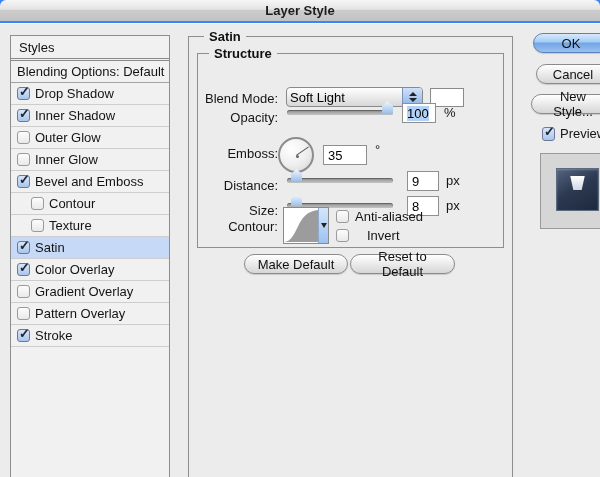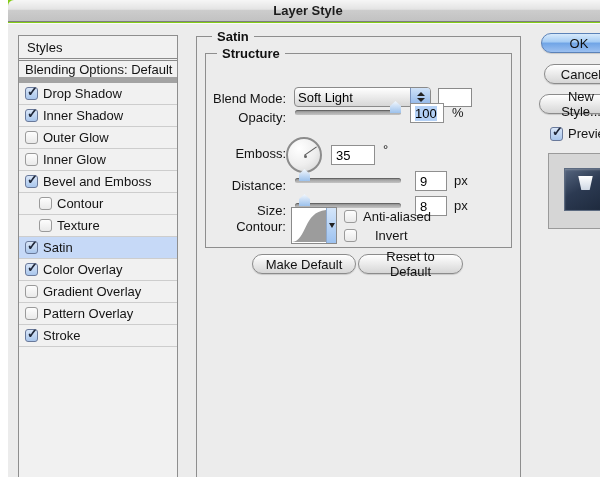--- a/index.html
+++ b/index.html
@@ -1,37 +1,37 @@
 <!DOCTYPE html>
 <html><head>
 <meta charset="utf-8">
 <style>
   * { margin:0; padding:0; box-sizing:border-box; }
   html,body { width:600px; height:477px; overflow:hidden; background:#fff;
     font-family:"Liberation Sans", sans-serif; }
-  .window { position:absolute; inset:0; background:#84cc16;margin-left:8px; }
+  .window { position:absolute; inset:0; background:#3b82f6; }
 
   
   .titlebar { position:absolute; left:0; top:0; width:600px; height:22px;
     background:linear-gradient(180deg,#f6f6f6 0%,#e3e3e3 45%,#cdcdcd 46%,#c2c2c2 100%);
     border-bottom:1px solid #7d7d7d; border-radius:6px 6px 0 0;
     display:flex; align-items:center; justify-content:center; }
   .titlebar-text { font-size:13px; font-weight:bold; color:#1c1c1c; }
   .content { position:absolute; left:0; top:23px; width:600px; height:454px;
     background:#ececec; box-shadow:inset 0 1px 0 #f9f9f9; }
 
   
   .sidebar { position:absolute; left:10px; top:12px; width:160px; height:460px;
     background:#f1f1f1; border:1px solid #8e8e8e; }
   .sidebar-header { height:23px; display:flex; align-items:center; padding-left:8px;
     font-size:13px; color:#111; border-bottom:1px solid #8a8a8a; }
   .sidebar-header-line { height:1px; background:#8a8a8a; margin-top:1px; }
   .srow { position:relative; height:22px; display:flex; align-items:center;
     border-bottom:1px solid #cdcdcd; padding-left:6px; cursor:default; }
-  .srow.dark-sep { border-bottom:6px solid #a3a3a3; }
+  .srow.dark-sep { border-bottom:1px solid #a3a3a3; }
   .srow.selected { background:#c6d9f7; }
   .srow .cb { margin-right:5px; }
   .srow.indent { padding-left:20px; }
   .srow .lbl { font-size:13px; color:#141414; white-space:nowrap; }
 
   
   .cb { width:13px; height:13px; border:1px solid #9a9a9a; border-radius:3px;
     background:linear-gradient(180deg,#fdfdfd,#e9e9e9); position:relative; flex:0 0 13px; }
   .cb.checked { border-color:#69799a;
     background:linear-gradient(180deg,#d9e6f8,#a9c6ec); }

